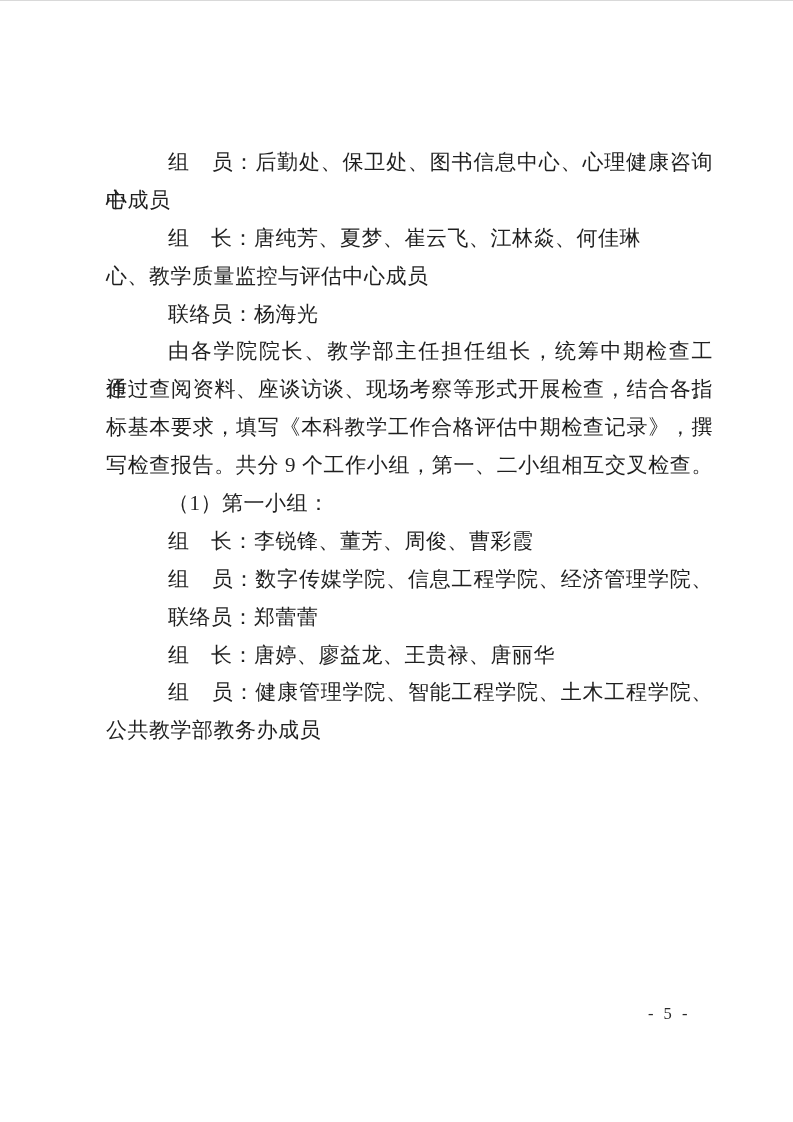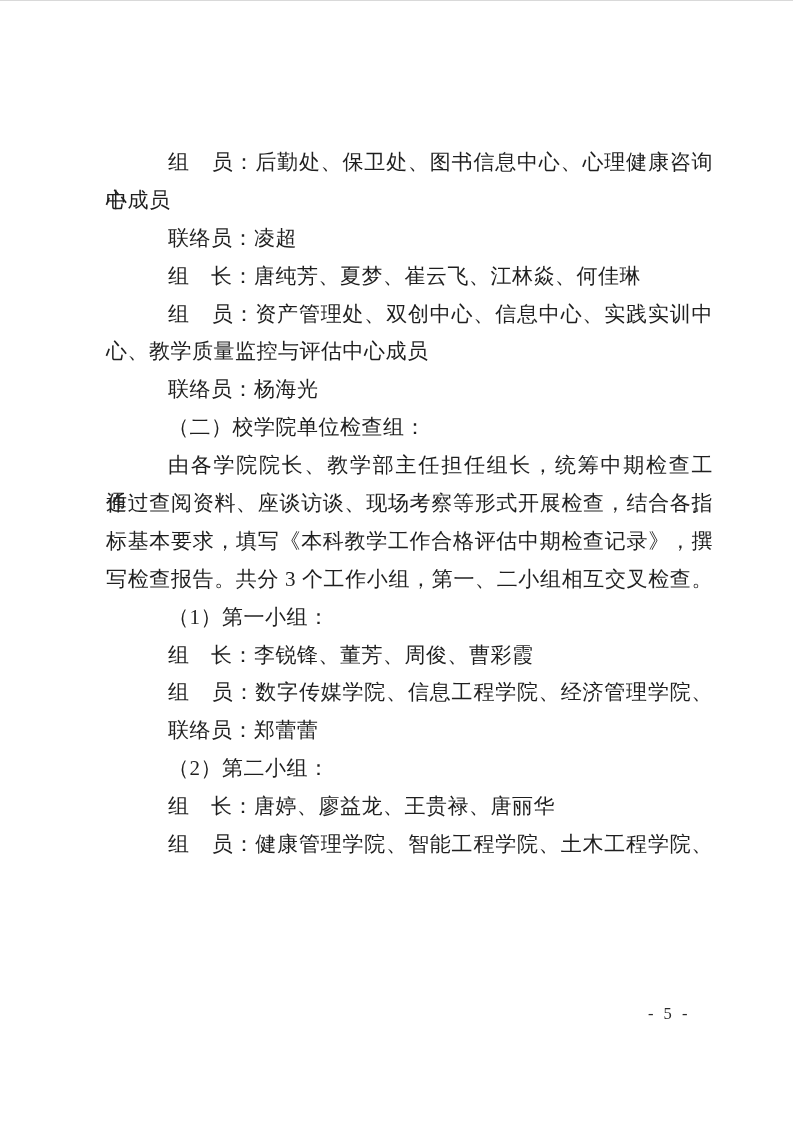--- a/index.html
+++ b/index.html
@@ -51,32 +51,29 @@
   }
 </style>
 </head>
 <body>
 
 <div class="page">
   <div class="content">
 
   <div class="line indent justify">组　员：后勤处、保卫处、图书信息中心、心理健康咨询中</div>
       <div class="line">心成员</div>
-      <div class="line indent">联络员：凌超</div>
       <div class="line indent">组　长：唐纯芳、夏梦、崔云飞、江林焱、何佳琳</div>
-      <div class="line indent justify">组　员：资产管理处、双创中心、信息中心、实践实训中</div>
       <div class="line">心、教学质量监控与评估中心成员</div>
       <div class="line indent">联络员：杨海光</div>
-      <div class="line indent">（二）校学院单位检查组：</div>
       <div class="line indent justify">由各学院院长、教学部主任担任组长，统筹中期检查工作。</div>
       <div class="line justify">通过查阅资料、座谈访谈、现场考察等形式开展检查，结合各指</div>
       <div class="line justify">标基本要求，填写《本科教学工作合格评估中期检查记录》，撰</div>
-      <div class="line justify">写检查报告。共分 3 个工作小组，第一、二小组相互交叉检查。</div>
+      <div class="line justify">写检查报告。共分 9 个工作小组，第一、二小组相互交叉检查。</div>
       <div class="line indent">（1）第一小组：</div>
       <div class="line indent">组　长：李锐锋、董芳、周俊、曹彩霞</div>
       <div class="line indent justify">组　员：数字传媒学院、信息工程学院、经济管理学院、</div>
       <div class="line indent">联络员：郑蕾蕾</div>
-      <div class="line indent">（2）第二小组：</div>
       <div class="line indent">组　长：唐婷、廖益龙、王贵禄、唐丽华</div>
       <div class="line indent justify">组　员：健康管理学院、智能工程学院、土木工程学院、</div>
+      <div class="line">公共教学部教务办成员</div>
     </div>
   <div class="footer">- 5 -</div>
 </div>
 
 </body></html>

